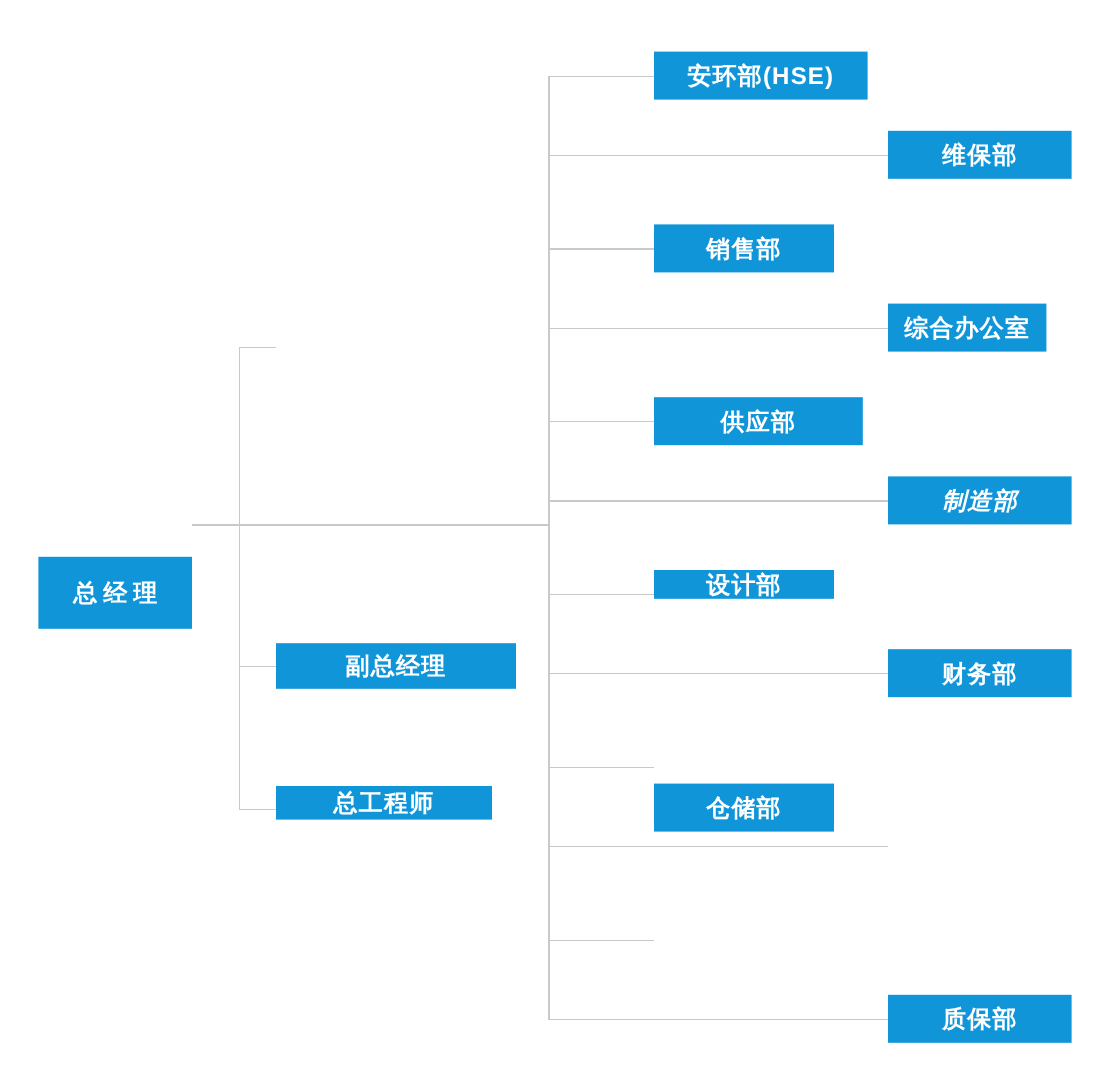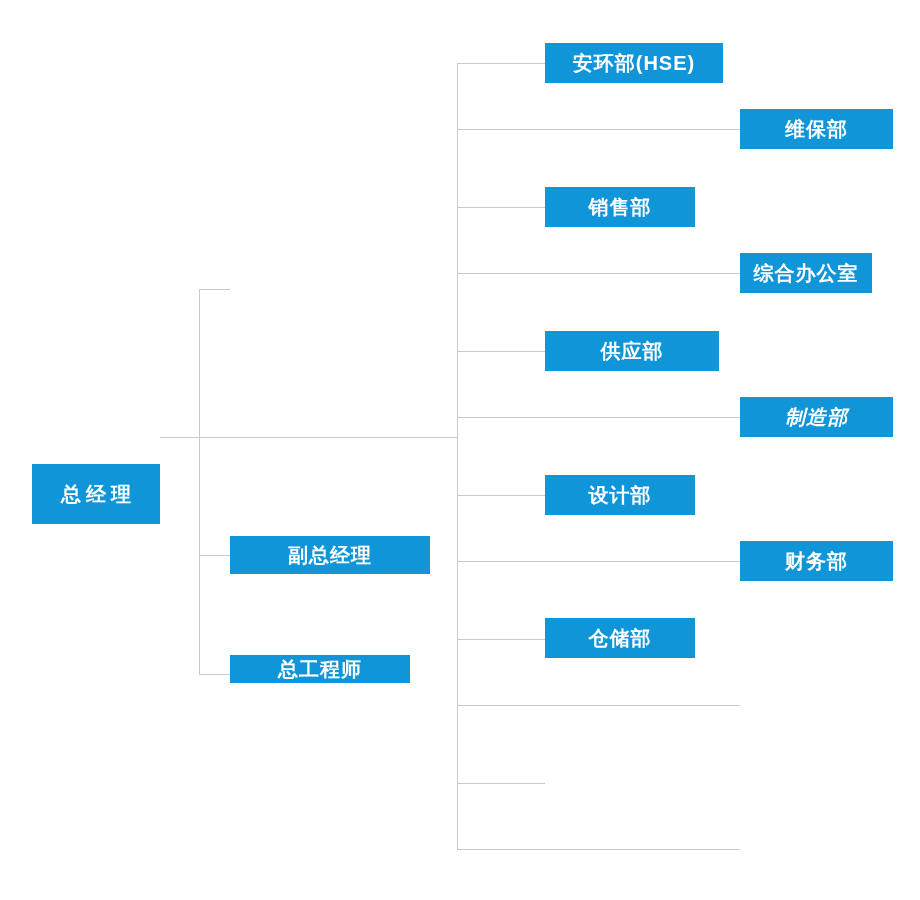--- a/index.html
+++ b/index.html
@@ -74,21 +74,22 @@
   </svg>
 
   <div class="node root" style="left:32px; top:416px; width:128px; height:60px;margin-top:48px;">总经理</div>
 
   <div class="node" style="left:230px; top:536px; width:200px; height:38px;">副总经理</div>
   <div class="node" style="left:230px; top:655px; width:180px; height:28px;">总工程师</div>
 
   <div class="node" style="left:545px; top:43px; width:178px; height:40px;">安环部(HSE)</div>
   <div class="node" style="left:545px; top:187px; width:150px; height:40px;">销售部</div>
   <div class="node" style="left:545px; top:331px; width:174px; height:40px;text-align:right;">供应部</div>
-  <div class="node" style="left:545px; top:475px; width:150px; height:40px;">设计部</div>
-  <div class="node" style="left:545px; top:618px; width:150px; height:40px;">仓储部</div>
+  <div class="node" style="left:545px; top:475px; width:150px; height:24px;">设计部</div>
+  <div class="node" style="left:545px; top:653px; width:150px; height:40px;">仓储部</div>
 
   <div class="node" style="left:740px; top:109px; width:153px; height:40px;">维保部</div>
   <div class="node" style="left:740px; top:253px; width:132px; height:40px;">综合办公室</div>
   <div class="node" style="left:740px; top:397px; width:153px; height:40px;font-style:italic;">制造部</div>
   <div class="node" style="left:740px; top:541px; width:153px; height:40px;">财务部</div>
+  <div class="node" style="left:740px; top:829px; width:153px; height:40px;">质保部</div>
 
 </div>
 
 </body></html>

